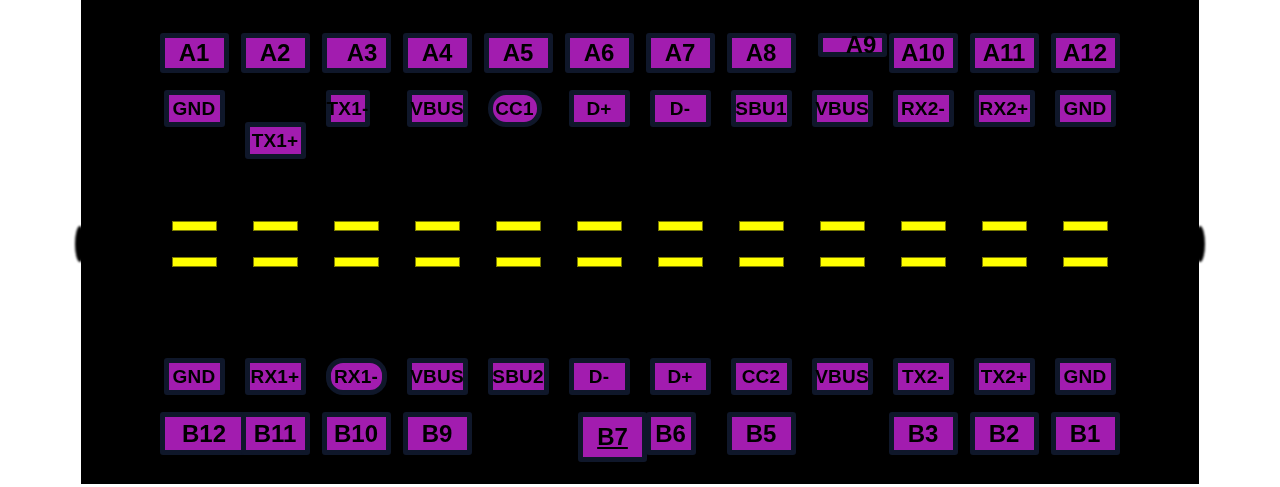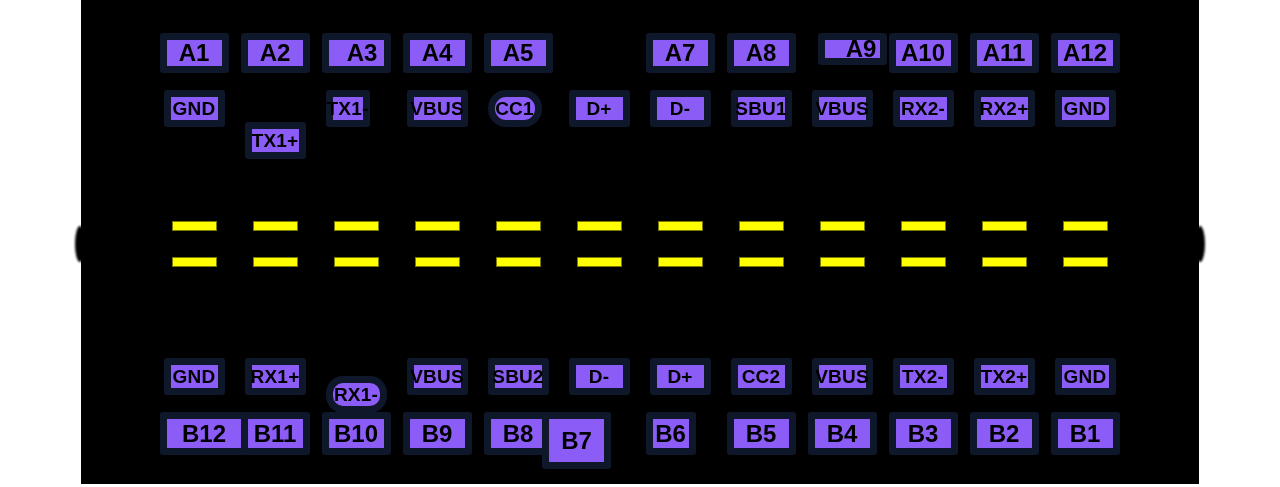--- a/index.html
+++ b/index.html
@@ -30,22 +30,22 @@
     top: 226px;
     background: #000000;
     border-radius: 50%;
     filter: blur(1px);
   }
   #left-tab  { left: 75px; }
   #right-tab { left: 1195px; }
   .box {
     position: absolute;
     box-sizing: border-box;
-    background: #8b5cf6;
-    border: 7px solid #0f172a;
+    background: #a21caf;
+    border: 5px solid #0f172a;
     border-radius: 3px;
     color: #000000;
     font-weight: bold;
     display: flex;
     align-items: center;
     justify-content: center;
     white-space: nowrap;
     line-height: 1;
   }
   .pin-box { font-size: 24px; }
@@ -72,57 +72,56 @@
     <div class="contact" style="left: 171.5px; top: 221px; width: 45px; height: 10px;"></div>
     <div class="contact" style="left: 171.5px; top: 257px; width: 45px; height: 10px;"></div>
     <div class="box pin-box" style="left: 240.5px; top: 33px; width: 69px; height: 40px;">A2</div>
     <div class="box sig-box" style="left: 244.5px; top: 90px; width: 61px; height: 37px; margin-top: 32px;">TX1+</div>
     <div class="box sig-box" style="left: 244.5px; top: 358px; width: 61px; height: 37px;">RX1+</div>
     <div class="box pin-box" style="left: 240.5px; top: 412px; width: 69px; height: 43px;">B11</div>
     <div class="contact" style="left: 252.5px; top: 221px; width: 45px; height: 10px;"></div>
     <div class="contact" style="left: 252.5px; top: 257px; width: 45px; height: 10px;"></div>
     <div class="box pin-box" style="left: 321.5px; top: 33px; width: 69px; height: 40px; padding-left: 12px;">A3</div>
     <div class="box sig-box" style="left: 325.5px; top: 90px; width: 44px; height: 37px;">TX1-</div>
-    <div class="box sig-box" style="left: 325.5px; top: 376px; width: 61px; height: 37px; border-radius: 17px;">RX1-</div>
+    <div class="box sig-box" style="left: 325.5px; top: 358px; width: 61px; height: 37px; border-radius: 17px;">RX1-</div>
     <div class="box pin-box" style="left: 321.5px; top: 412px; width: 69px; height: 43px;">B10</div>
     <div class="contact" style="left: 333.5px; top: 221px; width: 45px; height: 10px;"></div>
     <div class="contact" style="left: 333.5px; top: 257px; width: 45px; height: 10px;"></div>
     <div class="box pin-box" style="left: 402.5px; top: 33px; width: 69px; height: 40px;">A4</div>
     <div class="box sig-box" style="left: 406.5px; top: 90px; width: 61px; height: 37px;">VBUS</div>
     <div class="box sig-box" style="left: 406.5px; top: 358px; width: 61px; height: 37px;">VBUS</div>
     <div class="box pin-box" style="left: 402.5px; top: 412px; width: 69px; height: 43px;">B9</div>
     <div class="contact" style="left: 414.5px; top: 221px; width: 45px; height: 10px;"></div>
     <div class="contact" style="left: 414.5px; top: 257px; width: 45px; height: 10px;"></div>
     <div class="box pin-box" style="left: 483.5px; top: 33px; width: 69px; height: 40px;">A5</div>
     <div class="box sig-box" style="left: 487.5px; top: 90px; width: 54px; height: 37px; border-radius: 18px;">CC1</div>
     <div class="box sig-box" style="left: 487.5px; top: 358px; width: 61px; height: 37px;">SBU2</div>
-    <div class="box pin-box" style="left: 483.5px; top: 412px; width: 69px; height: 43px;">B8</div>
     <div class="contact" style="left: 495.5px; top: 221px; width: 45px; height: 10px;"></div>
     <div class="contact" style="left: 495.5px; top: 257px; width: 45px; height: 10px;"></div>
+    <div class="box pin-box" style="left: 564.5px; top: 33px; width: 69px; height: 40px;">A6</div>
     <div class="box sig-box" style="left: 568.5px; top: 90px; width: 61px; height: 37px;">D+</div>
     <div class="box sig-box" style="left: 568.5px; top: 358px; width: 61px; height: 37px;">D-</div>
-    <div class="box pin-box" style="left: 542px; top: 412px; width: 69px; height: 57px;">B7</div>
+    <div class="box pin-box" style="left: 578px; top: 412px; width: 69px; height: 50px; text-decoration: underline;">B7</div>
     <div class="contact" style="left: 576.5px; top: 221px; width: 45px; height: 10px;"></div>
     <div class="contact" style="left: 576.5px; top: 257px; width: 45px; height: 10px;"></div>
     <div class="box pin-box" style="left: 645.5px; top: 33px; width: 69px; height: 40px;">A7</div>
     <div class="box sig-box" style="left: 649.5px; top: 90px; width: 61px; height: 37px;">D-</div>
     <div class="box sig-box" style="left: 649.5px; top: 358px; width: 61px; height: 37px;">D+</div>
     <div class="box pin-box" style="left: 645.5px; top: 412px; width: 50px; height: 43px;">B6</div>
     <div class="contact" style="left: 657.5px; top: 221px; width: 45px; height: 10px;"></div>
     <div class="contact" style="left: 657.5px; top: 257px; width: 45px; height: 10px;"></div>
     <div class="box pin-box" style="left: 726.5px; top: 33px; width: 69px; height: 40px;">A8</div>
     <div class="box sig-box" style="left: 730.5px; top: 90px; width: 61px; height: 37px;">SBU1</div>
     <div class="box sig-box" style="left: 730.5px; top: 358px; width: 61px; height: 37px;">CC2</div>
     <div class="box pin-box" style="left: 726.5px; top: 412px; width: 69px; height: 43px;">B5</div>
     <div class="contact" style="left: 738.5px; top: 221px; width: 45px; height: 10px;"></div>
     <div class="contact" style="left: 738.5px; top: 257px; width: 45px; height: 10px;"></div>
-    <div class="box pin-box" style="left: 818px; top: 33px; width: 69px; height: 32px; padding-left: 17px;">A9</div>
+    <div class="box pin-box" style="left: 818px; top: 33px; width: 69px; height: 24px; padding-left: 17px;">A9</div>
     <div class="box sig-box" style="left: 811.5px; top: 90px; width: 61px; height: 37px;">VBUS</div>
     <div class="box sig-box" style="left: 811.5px; top: 358px; width: 61px; height: 37px;">VBUS</div>
-    <div class="box pin-box" style="left: 807.5px; top: 412px; width: 69px; height: 43px;">B4</div>
     <div class="contact" style="left: 819.5px; top: 221px; width: 45px; height: 10px;"></div>
     <div class="contact" style="left: 819.5px; top: 257px; width: 45px; height: 10px;"></div>
     <div class="box pin-box" style="left: 888.5px; top: 33px; width: 69px; height: 40px;">A10</div>
     <div class="box sig-box" style="left: 892.5px; top: 90px; width: 61px; height: 37px;">RX2-</div>
     <div class="box sig-box" style="left: 892.5px; top: 358px; width: 61px; height: 37px;">TX2-</div>
     <div class="box pin-box" style="left: 888.5px; top: 412px; width: 69px; height: 43px;">B3</div>
     <div class="contact" style="left: 900.5px; top: 221px; width: 45px; height: 10px;"></div>
     <div class="contact" style="left: 900.5px; top: 257px; width: 45px; height: 10px;"></div>
     <div class="box pin-box" style="left: 969.5px; top: 33px; width: 69px; height: 40px;">A11</div>
     <div class="box sig-box" style="left: 973.5px; top: 90px; width: 61px; height: 37px;">RX2+</div>

